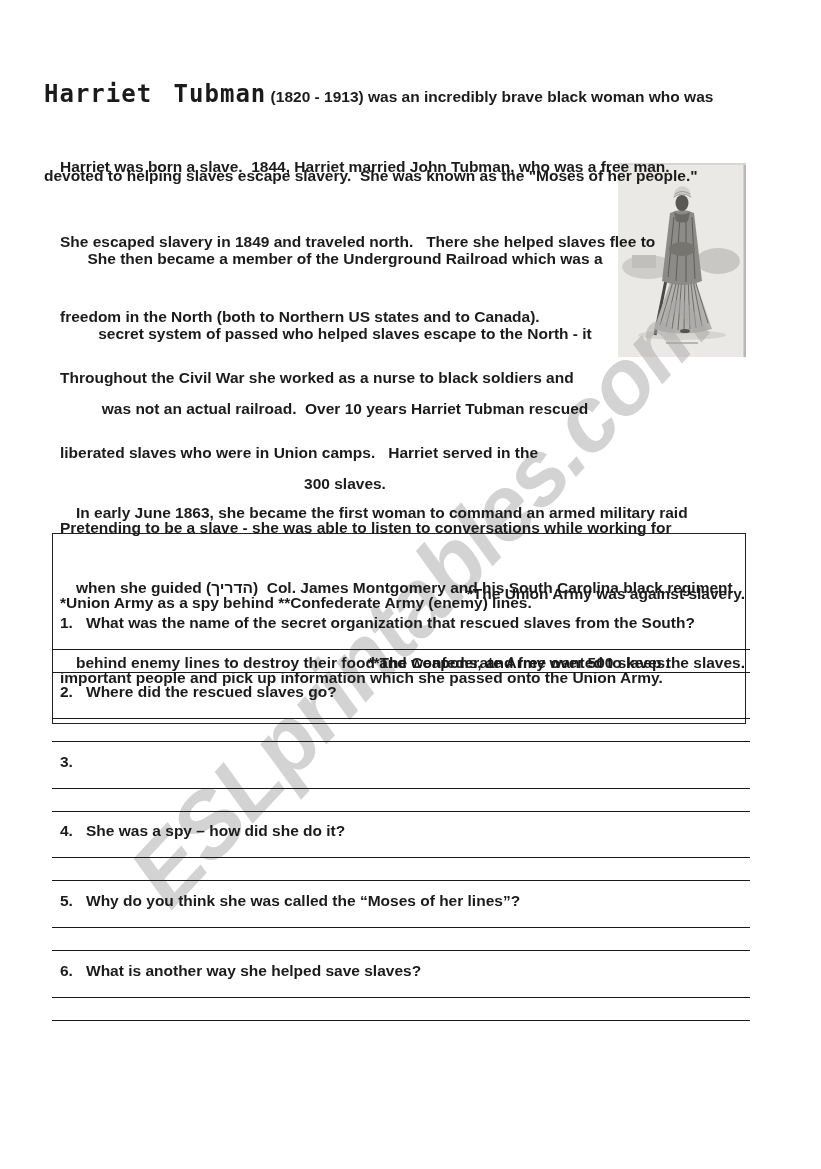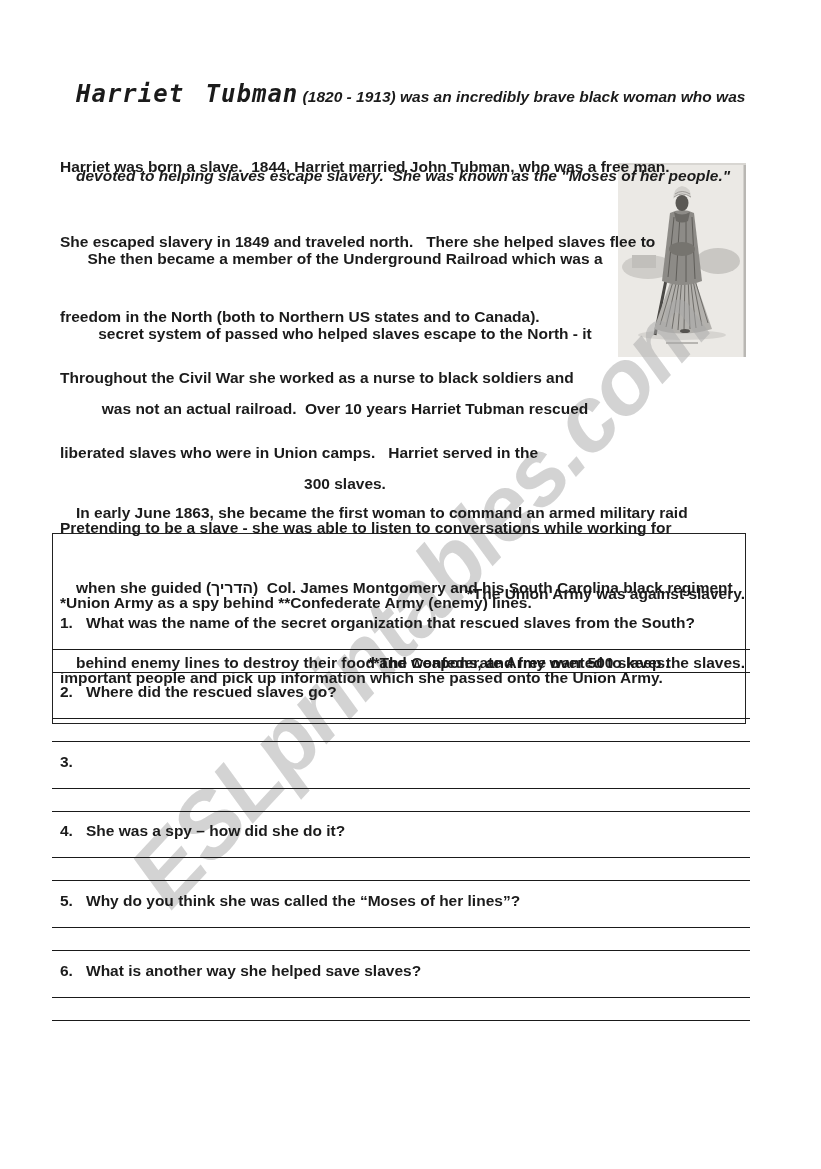--- a/index.html
+++ b/index.html
@@ -40,21 +40,21 @@
   }
   
   .textlayer { position: absolute; inset: 0; z-index: 2; }
   .body-text {
     font-size: 15.5px;
     font-weight: 600;
     line-height: 25px;
     white-space: pre-wrap;
   }
   .abs { position: absolute; }
-  .intro { left: 76px; top: 32px; width: 720px; font-style: italic; }
+  .intro { left: 44px; top: 32px; width: 720px; }
   .intro-line1 { display: flex; align-items: baseline; height: 31px; }
   .title-name {
     font-family: "DejaVu Sans Mono", monospace;
     font-weight: bold;
     font-size: 24px;
     letter-spacing: 1px;
     word-spacing: 6px;
     white-space: pre;
   }
   .p2 { left: 60px; top: 104px; width: 720px; }

